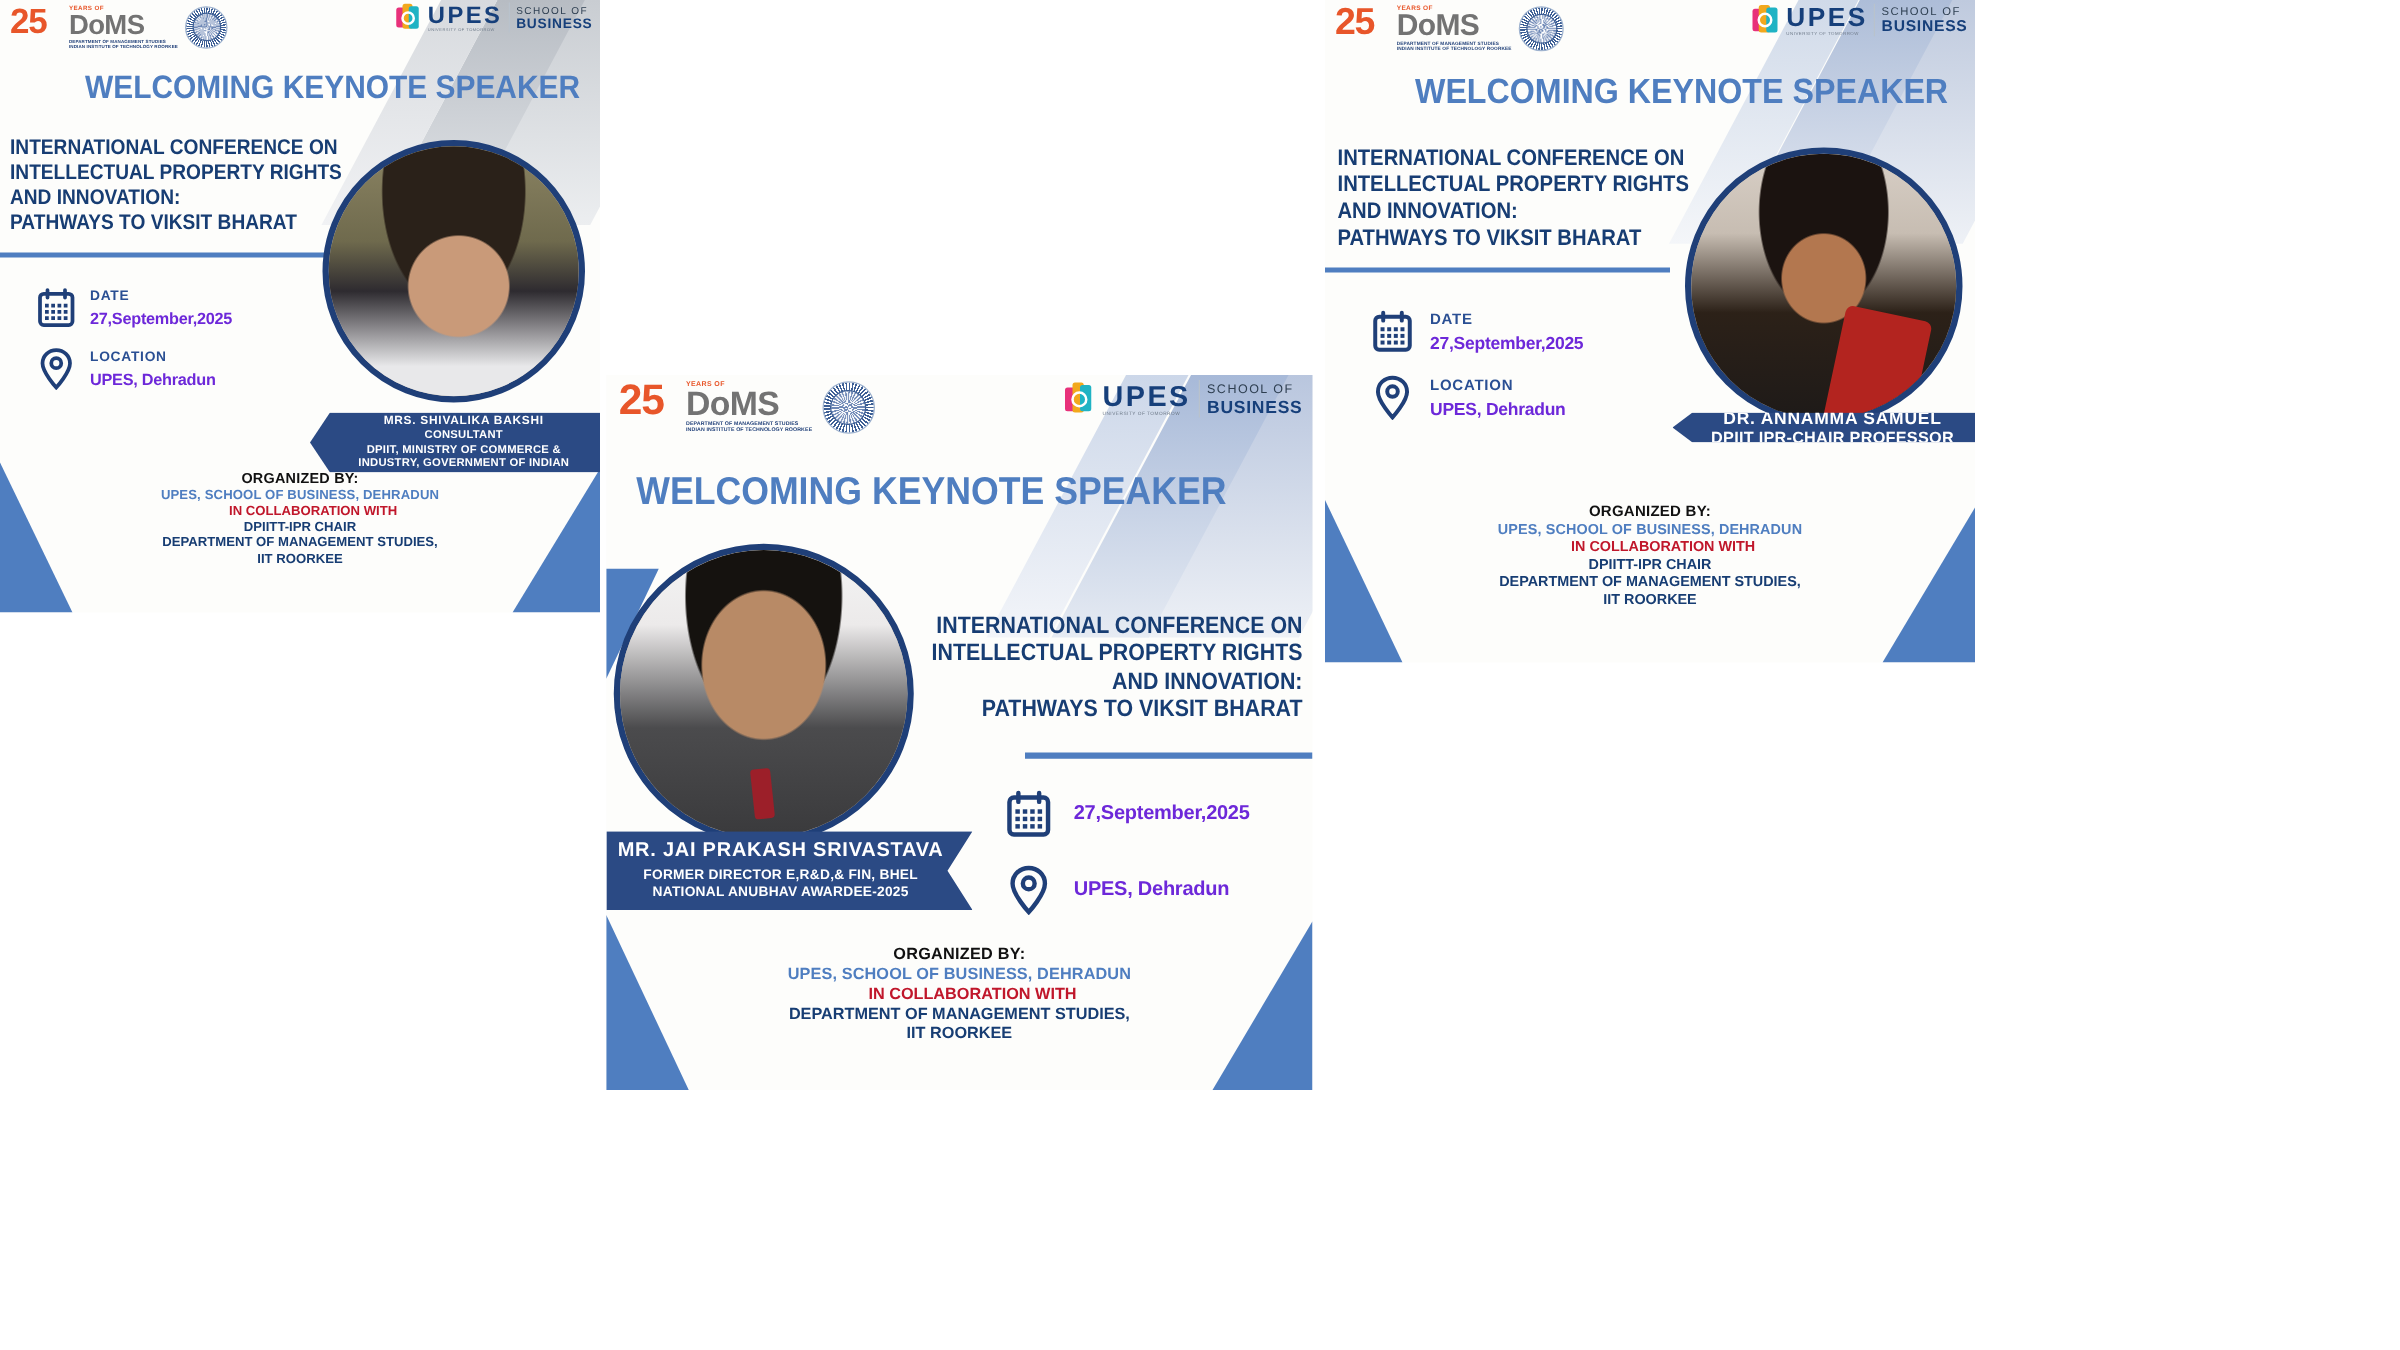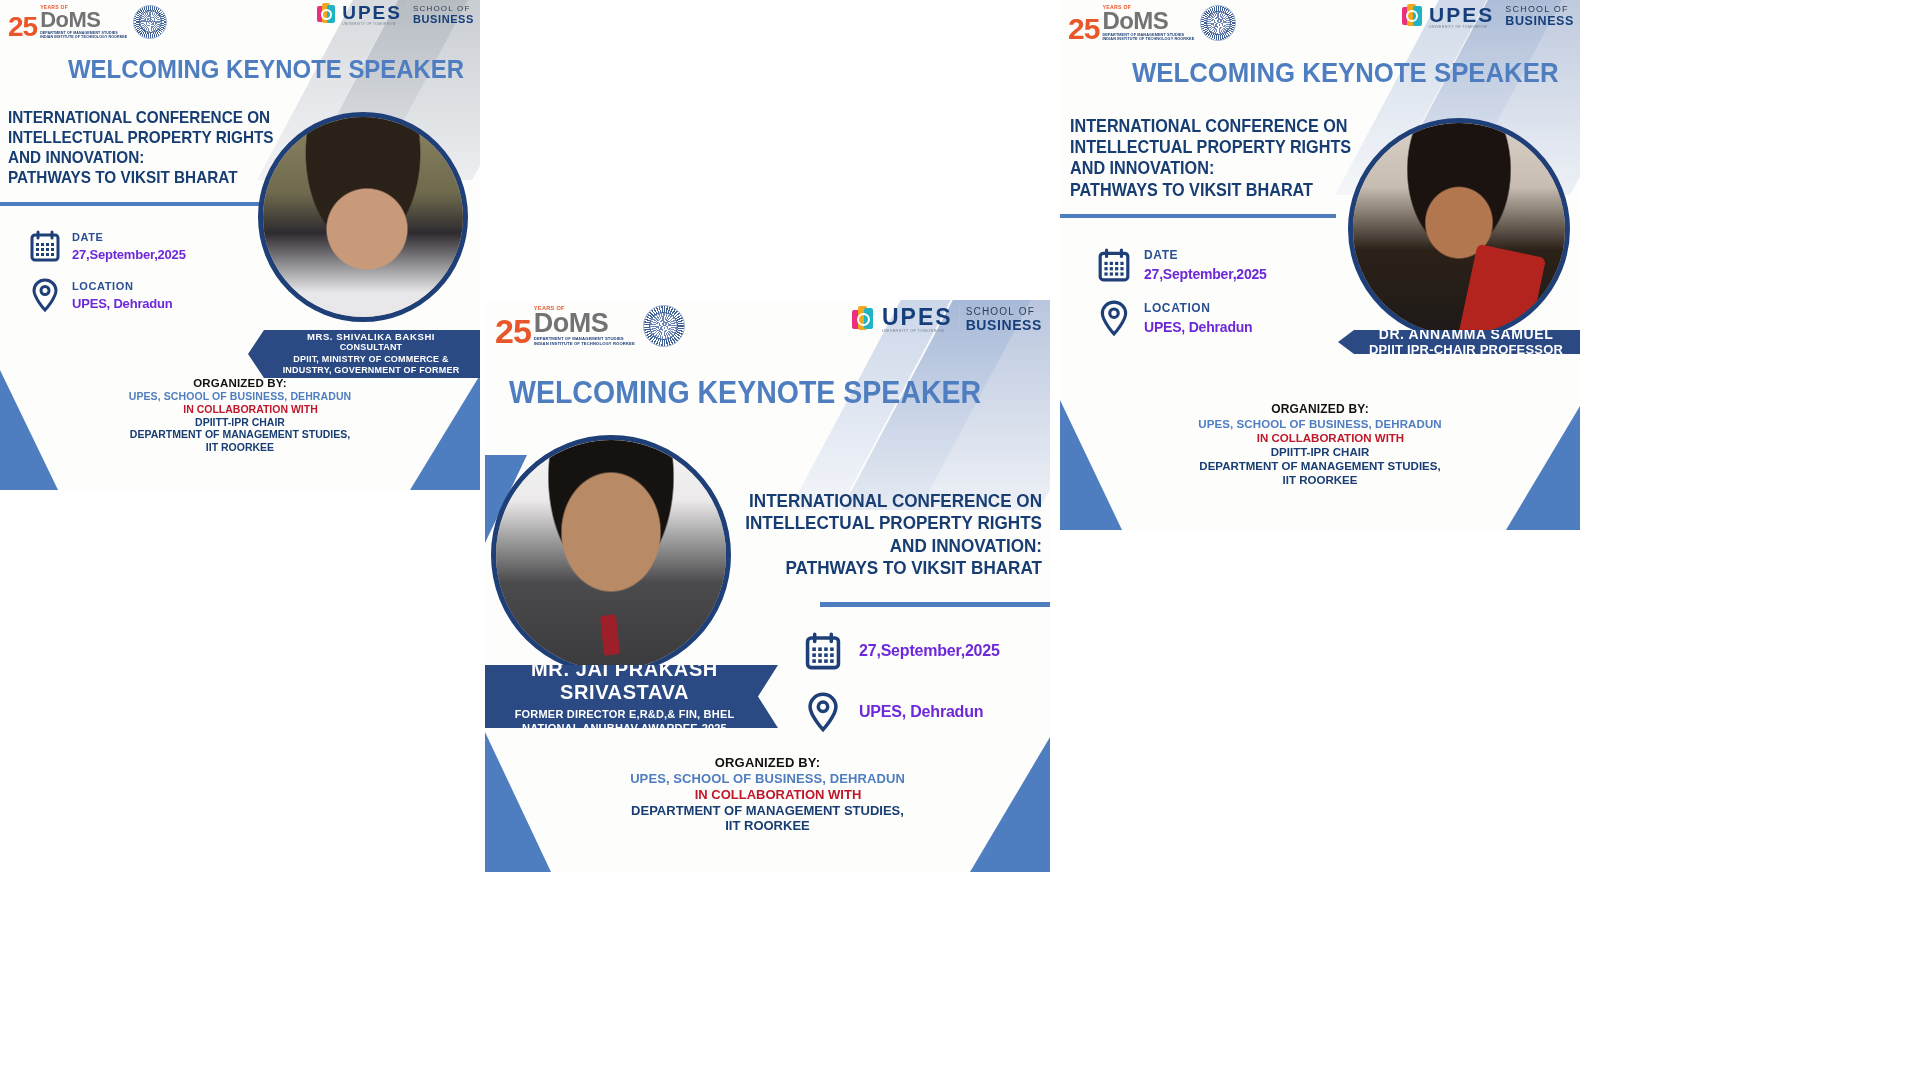--- a/index.html
+++ b/index.html
@@ -19,21 +19,21 @@
   
   .tri-bl { position:absolute; left:0; bottom:0; width:0; height:0; }
   
   .tri-br { position:absolute; right:0; bottom:0; width:0; height:0; }
 
   .content { position:absolute; inset:0; }
 
   .logos { position:absolute; display:flex; align-items:center; }
 
   
-  .doms { display:flex; align-items:flex-end; gap:3px; }
+  .doms { display:flex; align-items:flex-start; gap:18px; }
   .doms .num { color:#e8562a; font-weight:bold; letter-spacing:-1px;
      font-family:"Liberation Sans", sans-serif; line-height:0.9; }
   .doms .stk { display:flex; flex-direction:column; justify-content:flex-end; }
   .doms .yrs { color:#e8562a; font-weight:bold; letter-spacing:.3px; }
   .doms .dm { color:#737373; font-weight:bold; letter-spacing:-.5px; line-height:.95;}
   .doms .sub { color:#1f3f78; font-weight:bold; line-height:1.15; letter-spacing:.1px;}
 
   
   .seal { border-radius:50%; border:1px solid #9fb3cf; position:relative;
           background:
@@ -188,21 +188,21 @@
           radial-gradient(circle at 52% 56%, #c99a79 0 26%, rgba(0,0,0,0) 27%),
           radial-gradient(ellipse at 50% 18%, #2a2119 0 40%, rgba(0,0,0,0) 41%),
           linear-gradient(180deg,#8b8463 0%,#6f6a4d 38%,#2e2b30 58%,#e8e8ea 88%);"></div>
       </div>
 
       <div class="nameband" style="left:248px;top:330px;width:232px;height:48px;
            clip-path:polygon(16px 0,100% 0,100% 100%,16px 100%,0 50%);padding-left:14px;">
         <div class="nm" style="font-size:9.5px;">MRS. SHIVALIKA BAKSHI</div>
         <div class="rl" style="font-size:9px;">CONSULTANT</div>
         <div class="rl" style="font-size:9px;">DPIIT, MINISTRY OF COMMERCE &amp;</div>
-        <div class="rl" style="font-size:9px;">INDUSTRY, GOVERNMENT OF FORMER</div>
+        <div class="rl" style="font-size:9px;">INDUSTRY, GOVERNMENT OF INDIAN</div>
       </div>
 
       <div class="org" style="left:0;top:376px;">
         <div class="t1" style="font-size:11.5px;">ORGANIZED BY:</div>
         <div class="t2" style="font-size:10.5px;">UPES, SCHOOL OF BUSINESS, DEHRADUN</div>
         <div class="t3" style="font-size:10.5px;">IN COLLABORATION WITH</div>
         <div class="t4" style="font-size:10.5px;">DPIITT-IPR CHAIR</div>
         <div class="t4" style="font-size:10.5px;">DEPARTMENT OF MANAGEMENT STUDIES,</div>
         <div class="t4" style="font-size:10.5px;">IIT ROORKEE</div>
       </div>
@@ -297,21 +297,21 @@
       <div class="photo" style="left:6px;top:135px;width:240px;height:240px;">
         <div class="skin" style="background:
           radial-gradient(ellipse at 50% 40%, #b88a66 0 30%, rgba(0,0,0,0) 31%),
           radial-gradient(ellipse at 50% 16%, #15120f 0 38%, rgba(0,0,0,0) 39%),
           linear-gradient(180deg,#f4f4f4 0%,#eceaea 26%,#4b4b4d 62%,#3a3a3c 100%);"></div>
         <div style="position:absolute;left:46%;top:76%;width:16px;height:40px;background:#9c1f29;transform:rotate(-6deg);border-radius:3px;"></div>
       </div>
 
       <div class="nameband" style="left:0;top:365px;width:293px;height:63px;
            clip-path:polygon(0 0,100% 0,calc(100% - 20px) 50%,100% 100%,0 100%);padding-right:14px;">
-        <div class="nm" style="font-size:20px;">MR. JAI PRAKASH SRIVASTAVA</div>
+        <div class="nm" style="font-size:16px;">MR. JAI PRAKASH SRIVASTAVA</div>
         <div class="rl" style="font-size:11px;margin-top:3px;">FORMER DIRECTOR E,R&amp;D,&amp; FIN, BHEL</div>
         <div class="rl" style="font-size:11px;">NATIONAL ANUBHAV AWARDEE-2025</div>
       </div>
 
       <div class="org" style="left:0;top:455px;">
         <div class="t1" style="font-size:13px;">ORGANIZED BY:</div>
         <div class="t2" style="font-size:13px;">UPES, SCHOOL OF BUSINESS, DEHRADUN</div>
         <div class="t3" style="font-size:13px;">IN COLLABORATION WITH</div>
         <div class="t4" style="font-size:13px;">DEPARTMENT OF MANAGEMENT STUDIES,</div>
         <div class="t4" style="font-size:13px;">IIT ROORKEE</div>

